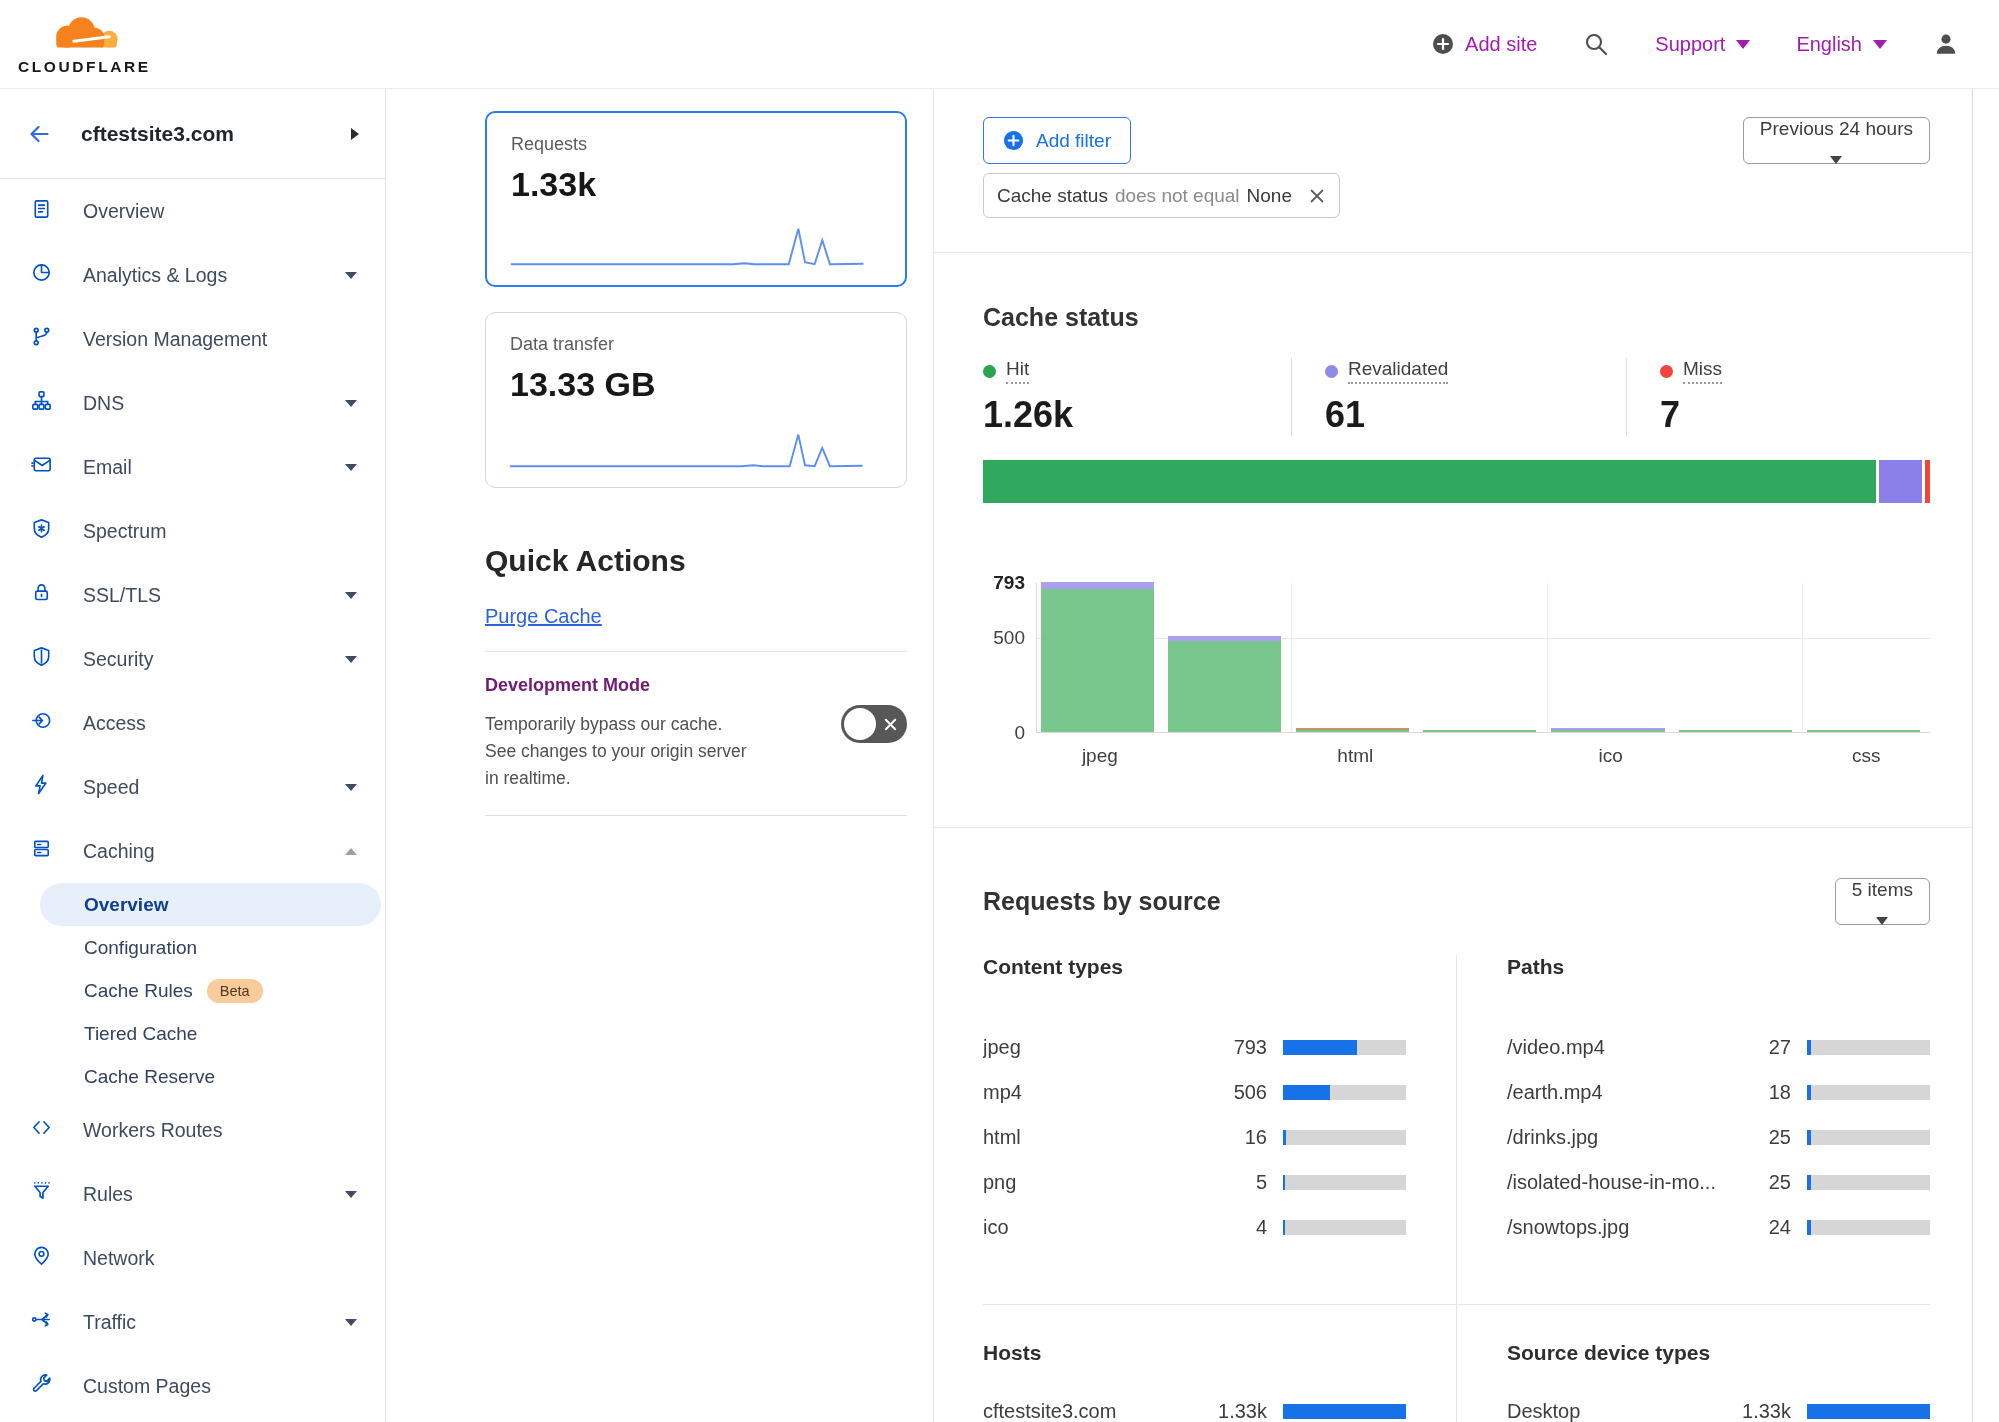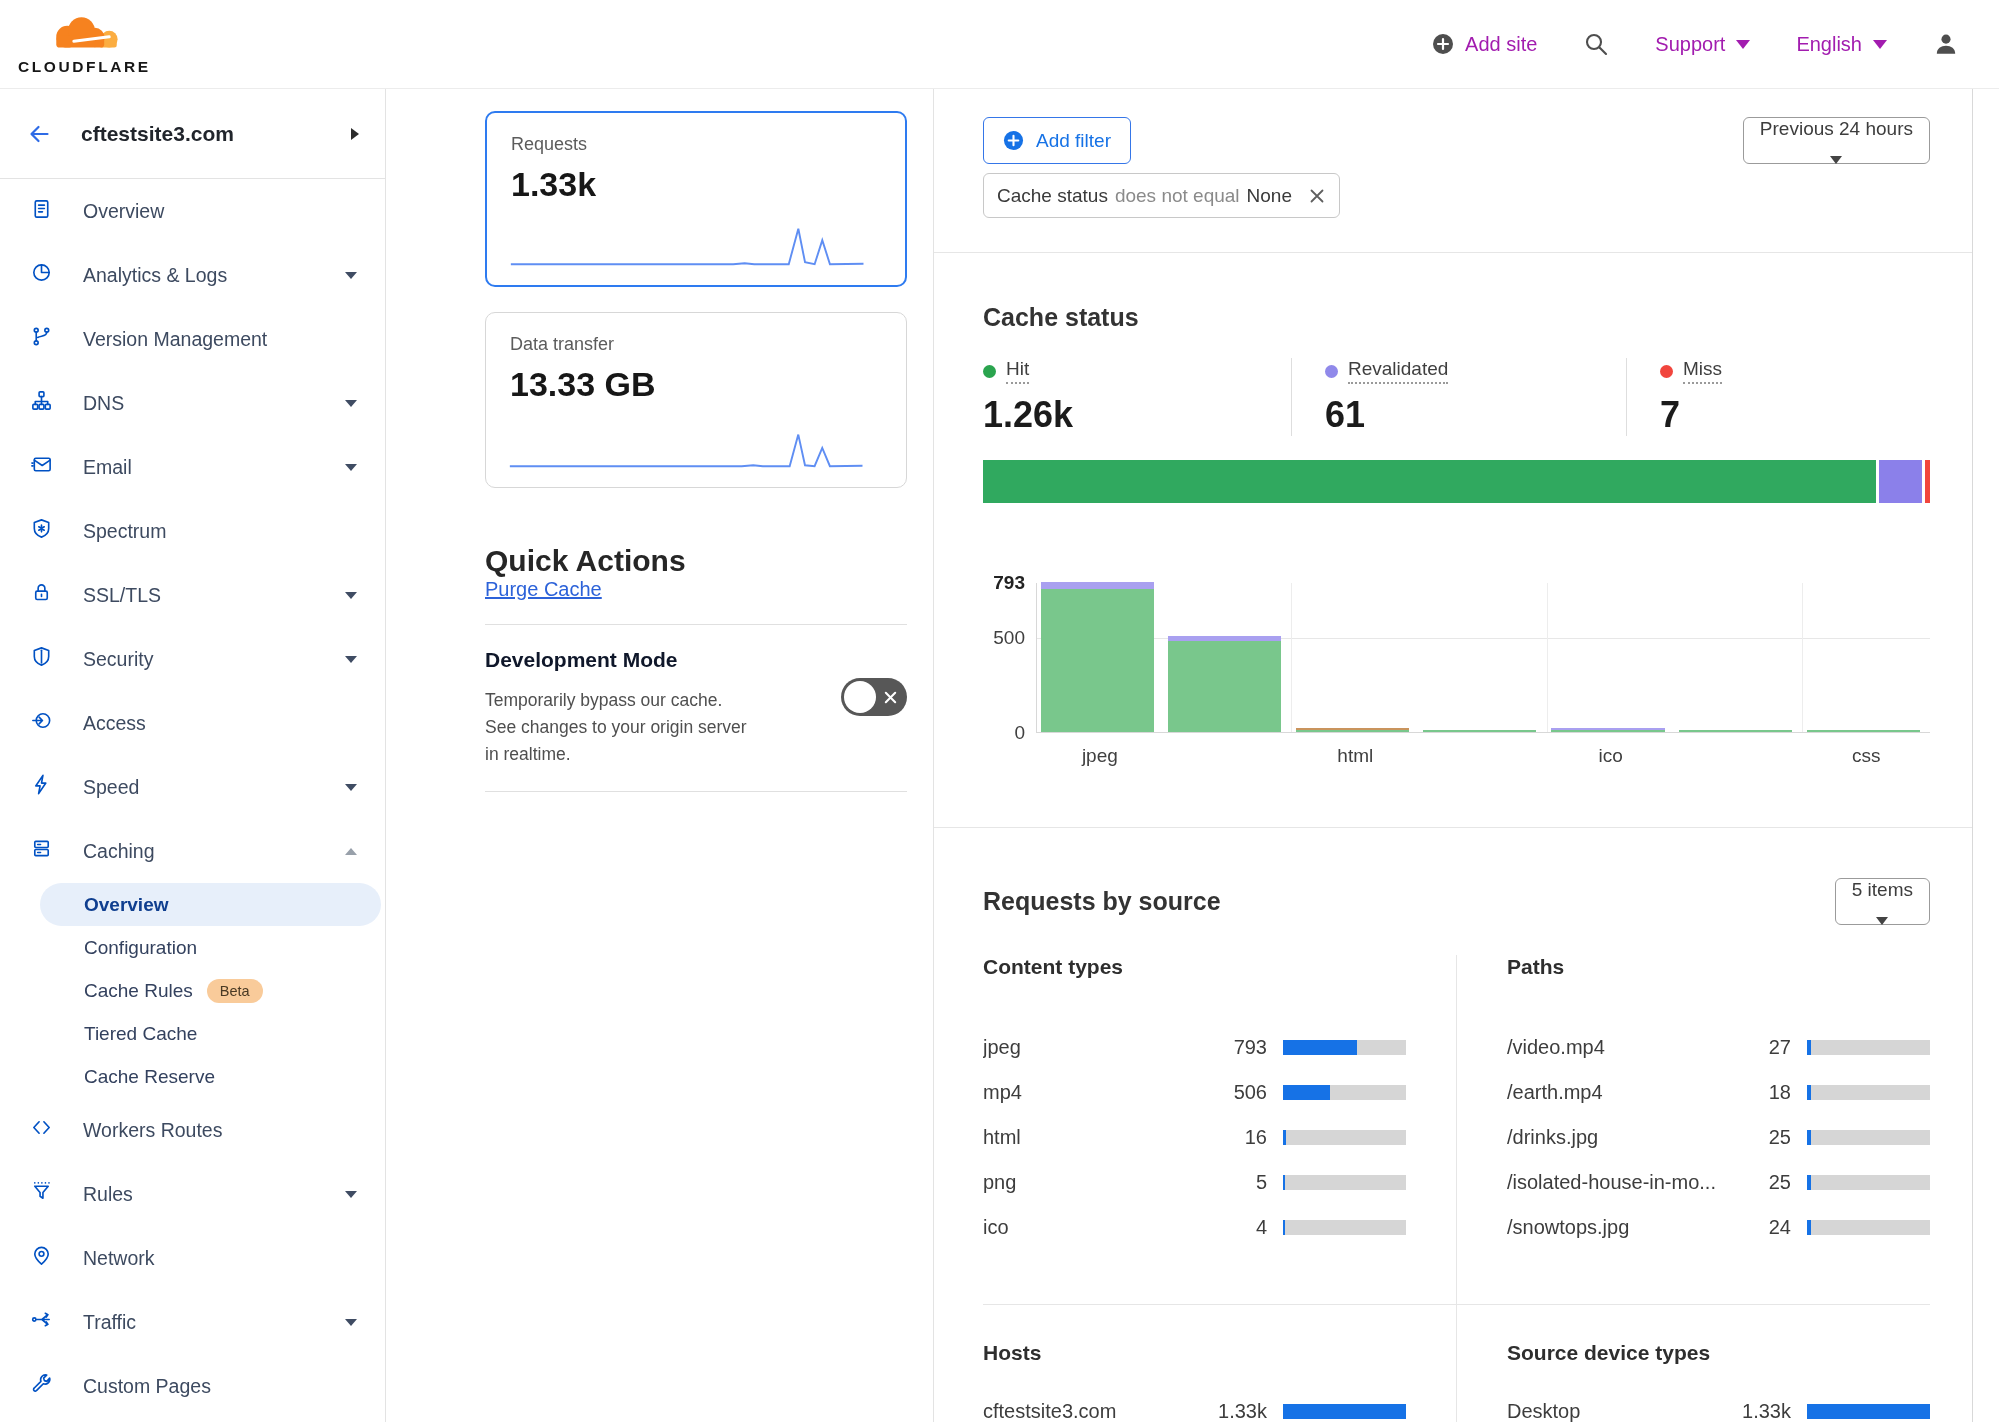--- a/index.html
+++ b/index.html
@@ -43,25 +43,25 @@
 
   
   .midcol { width:547px; flex:none; padding:22px 26px 0 99px; }
   .metric-card { border:1px solid #d7d7d7; border-radius:10px; height:176px; width:422px;
                  padding:21px 24px 0; position:relative; margin-bottom:25px; cursor:pointer; }
   .metric-card.selected { border:2px solid #2e7bf0; }
   .metric-card .mlabel { font-size:18px; color:#5c5c5c; }
   .metric-card .mvalue { font-size:34px; font-weight:bold; color:#171717; margin-top:10px; }
   .spark { position:absolute; left:20px; right:20px; bottom:16px; height:46px; }
   .qa-title { font-size:30px; font-weight:bold; color:#262626; margin-top:56px; }
-  .purge { display:inline-block; font-size:20px; color:#2c62d9;
+  .purge { display:inline-block; margin-top:27px; font-size:20px; color:#2c62d9;
            text-decoration:underline; cursor:pointer; }
   .mid-hr { border:none; border-top:1px solid #e0e0e0; margin-top:23px; }
   .devmode { display:flex; justify-content:space-between; margin-top:23px; }
-  .devmode h3 { font-size:21px; font-weight:bold; color:#0f172a; }
+  .devmode h3 { font-size:18px; font-weight:bold; color:#701a75; }
   .devmode p { font-size:17.5px; color:#4f4f4f; line-height:27px; margin-top:15px; width:265px; }
   .toggle { width:66px; height:38px; background:#575757; border-radius:19px; position:relative;
             margin-top:30px; cursor:pointer; flex:none; }
   .toggle .knob { position:absolute; left:3px; top:3px; width:32px; height:32px; border-radius:50%;
                   background:#fff; }
   .toggle svg { position:absolute; right:9px; top:12px; }
 
   
   .panel { flex:1; border-left:1px solid #e3e3e3; border-right:1px solid #d9d9d9;
            margin-right:26px; background:#fff; }

